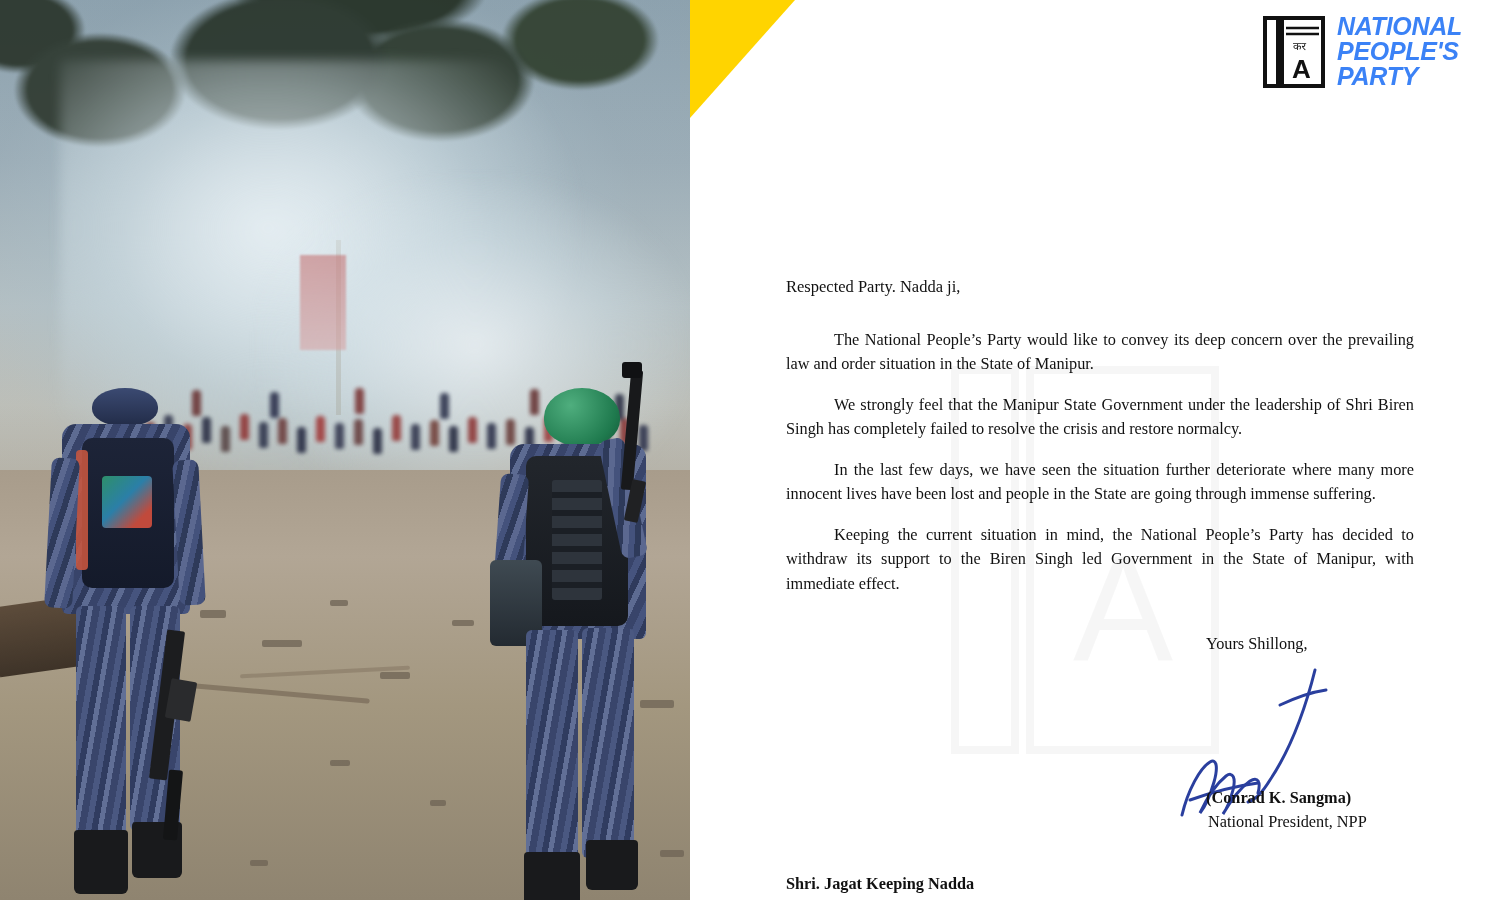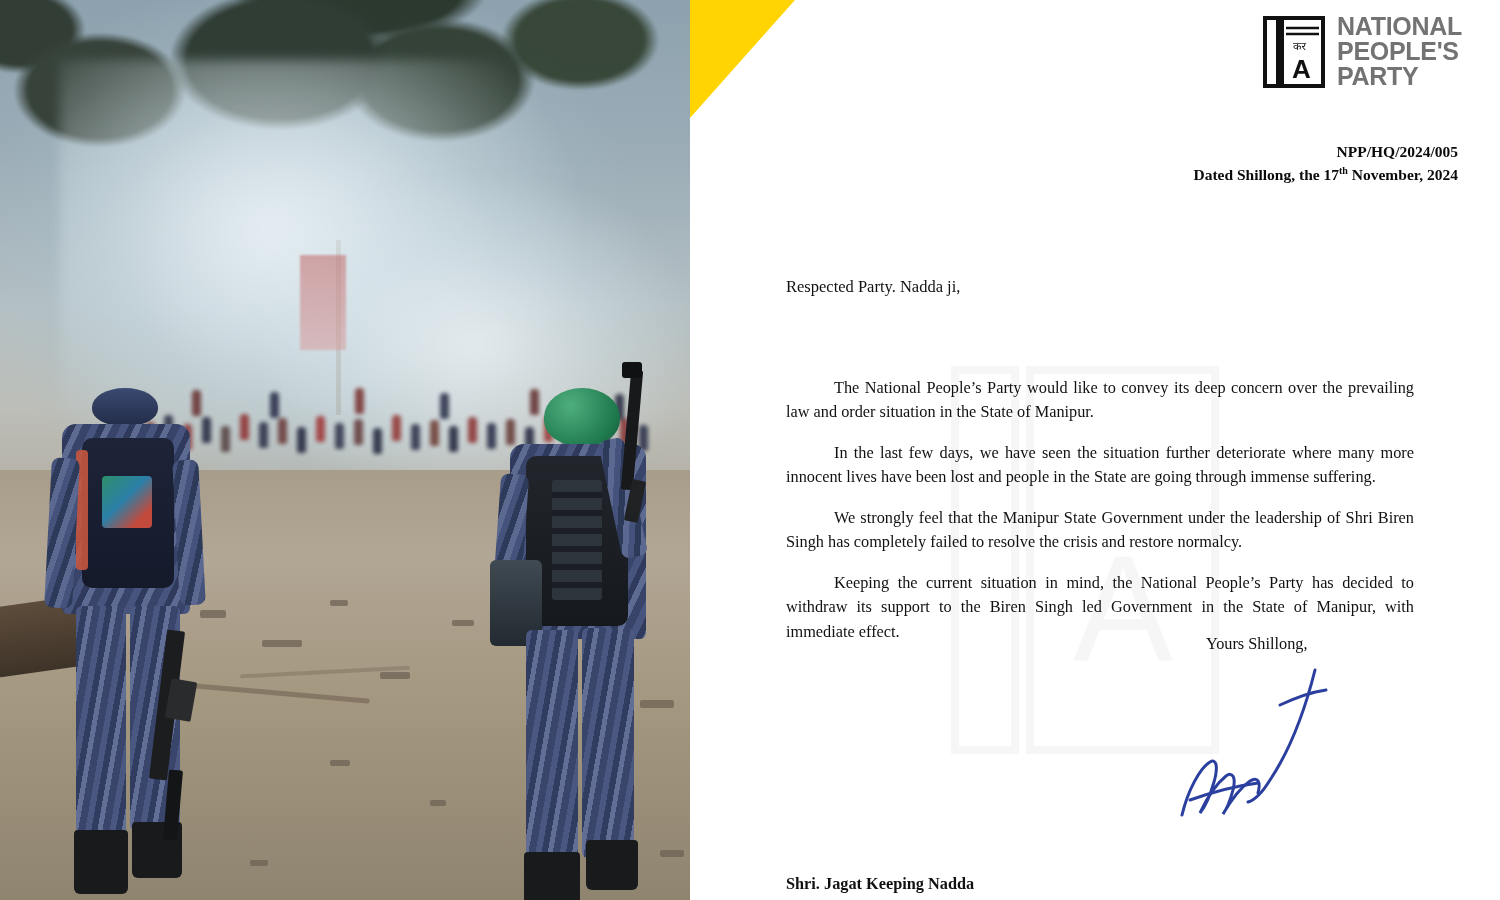--- a/index.html
+++ b/index.html
@@ -162,22 +162,23 @@
     right: 38px; top: 14px;
     display: flex; align-items: center; gap: 12px;
   }
   .logo .book { width: 62px; height: 72px; }
   .logo .wordmark {
     font-family: "Liberation Sans", sans-serif;
     font-weight: bold;
     font-size: 25px;
     line-height: 25px;
     letter-spacing: -0.3px;
-    color: #737373;
+    color: #3b82f6;
     text-transform: uppercase;
+    font-style: italic;
   }
   .refblock {
     position: absolute;
     right: 42px; top: 140px;
     text-align: right;
     font-family: "Liberation Serif", serif;
     font-weight: bold;
     font-size: 15.5px;
     color: #0b0b0b;
     line-height: 1.5;
@@ -191,21 +192,20 @@
     color: #111;
   }
   .bodytext {
     position: absolute;
     left: 96px; top: 328px;
     width: 628px;
     font-size: 16.3px;
     line-height: 1.5;
     color: #111;
     text-align: justify;
-    margin-top: 48px;
   }
   .bodytext p { margin: 0 0 16px 0; text-indent: 48px; }
   .bodytext p:last-child { margin-bottom: 0; }
 
   .closing {
     position: absolute;
     left: 516px; top: 634px;
     font-size: 16.3px;
     color: #111;
   }
@@ -362,44 +362,44 @@
           <text x="29" y="62" font-family="Liberation Sans, sans-serif" font-size="26" font-weight="bold" fill="#111">A</text>
         </svg>
       </span>
       <span class="wordmark">
         <div>NATIONAL</div>
         <div>PEOPLE'S</div>
         <div>PARTY</div>
       </span>
     </div>
 
-    <div class="refblock">
-      <div>NPP/HQ/2024/005</div>
-      <div><span>Dated Shillong, the 17</span><sup>th</sup><span> November, 2024</span></div>
-    </div>
 
     <div class="salutation">Respected Party. Nadda ji,</div>
 
     <div class="bodytext">
       <p>The National People’s Party would like to convey its deep concern over the  prevailing law and order situation in the State of Manipur.</p>
+      <p>We strongly feel that the Manipur State Government under the leadership of Shri Biren Singh has completely failed to resolve the crisis and restore normalcy.</p>
       <p>In the last few days, we have seen the situation further deteriorate where many more innocent lives have been lost and people in the State are going through immense suffering.</p>
-      <p>We strongly feel that the Manipur State Government under the leadership of Shri Biren Singh has completely failed to resolve the crisis and restore normalcy.</p>
       <p>Keeping the current situation in mind, the National People’s Party has decided to withdraw its support to the Biren Singh led Government in the State of Manipur, with immediate effect.</p>
     </div>
 
     <div class="closing">Yours Shillong,</div>
 
     <div class="sigwrap">
       <svg viewBox="0 0 300 175" width="300" height="175" aria-hidden="true">
         <g fill="none" stroke="#2a3f9e" stroke-width="3" stroke-linecap="round">
           <path d="M225 20 C215 60 200 100 180 130 C172 143 165 150 158 152"></path>
           <path d="M190 55 C205 48 222 42 236 40"></path>
           <path d="M92 165 C98 140 110 118 120 112 C127 108 128 118 124 132 C120 146 114 158 110 163 C116 150 126 134 136 126 C143 121 146 128 143 140 C140 151 136 160 133 164 C140 152 150 138 160 131 C168 126 171 132 168 143"></path>
           <path d="M100 150 C120 143 145 136 168 133"></path>
         </g>
       </svg>
     </div>
 
+    <div class="signame">
+      <span class="nm">(Conrad K. Sangma)</span>
+      <span class="ttl">National President, NPP</span>
+    </div>
 
     <div class="recipient">Shri. Jagat Keeping Nadda</div>
   </div>
 
 </div>
 
 </body></html>

